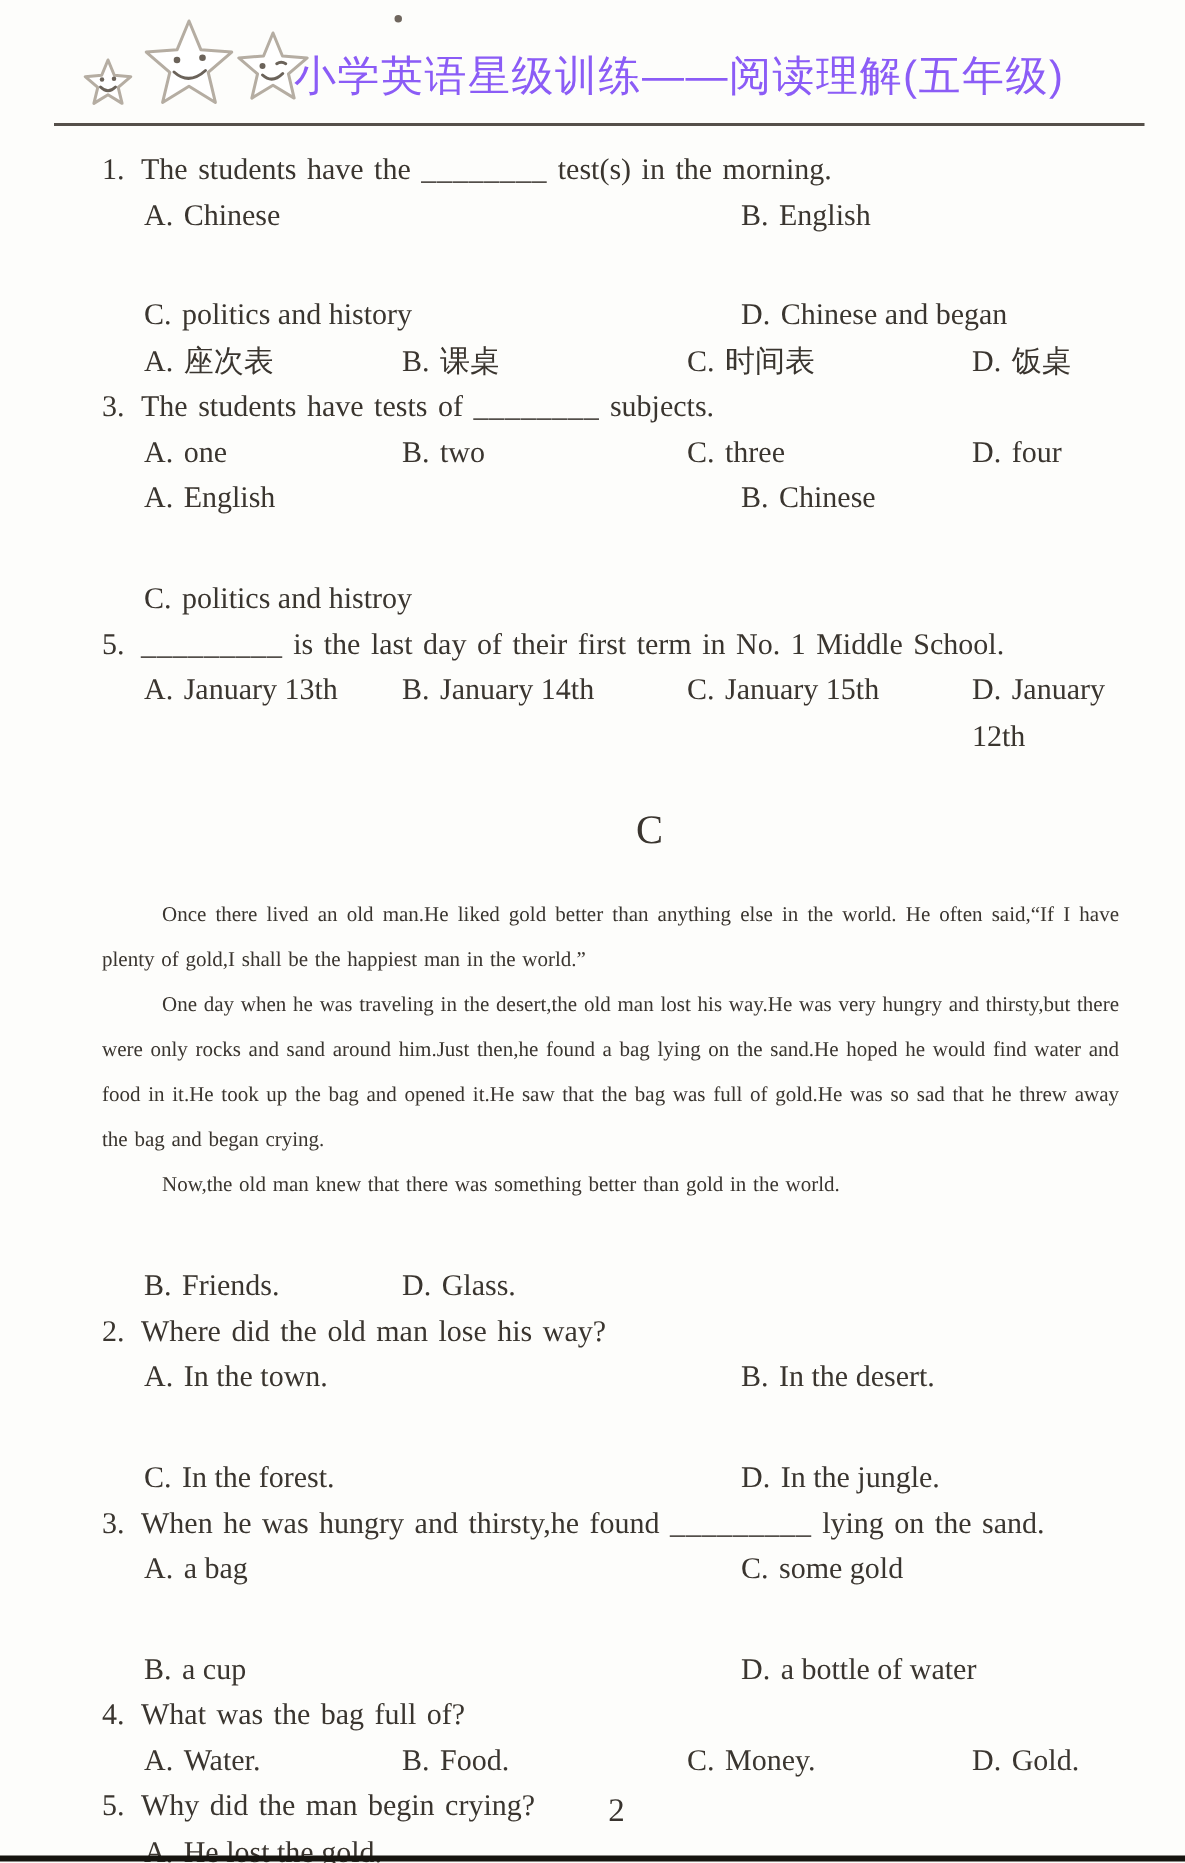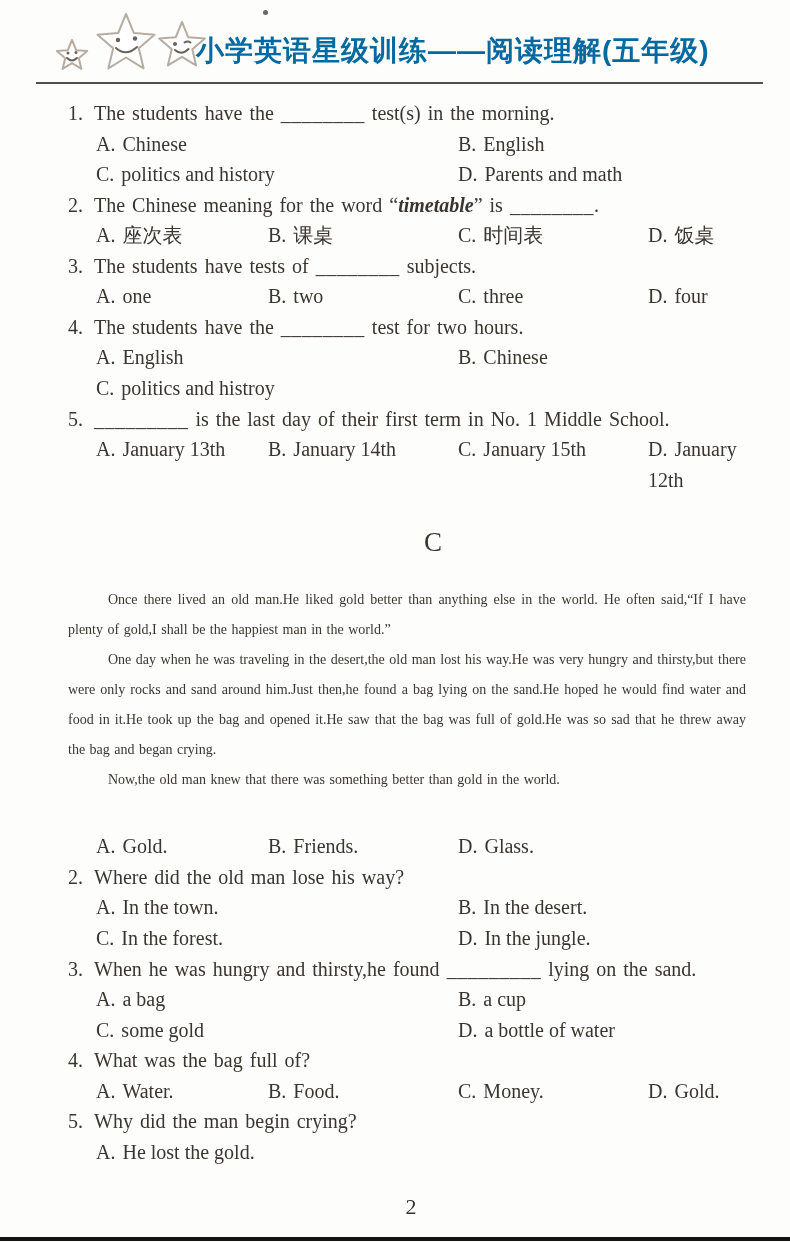--- a/index.html
+++ b/index.html
@@ -11,35 +11,35 @@
   .page { position:absolute; inset:0; }
 
   
   header { position:absolute; left:36px; right:27px; top:0; height:82px;
            border-bottom:2px solid #55504a; }
   .stars { position:absolute; left:12px; top:6px; width:172px; height:74px; }
   .speck { position:absolute; left:227px; top:10px; width:5px; height:5px;
            border-radius:50%; background:#6f665e; }
   .title { position:absolute; left:160px; top:32px; margin:0;
            font-family:"Liberation Sans", sans-serif;
-           font-size:28px; font-weight:bold; color:#0369a1; letter-spacing:1px;
+           font-size:28px; font-weight:normal; color:#8b5cf6; letter-spacing:1px;
            white-space:nowrap; }
 
   
   main { position:absolute; top:82px; left:0; right:0; padding:0 44px 0 68px; }
   .quiz { font-size:20px; }
   #quiz1 { margin-top:16px; }
   #quiz2 { margin-top:36px; }
   .q-line { line-height:30.5px; word-spacing:2px; }
   .q-num { display:inline-block; width:26px; }
   .blank { letter-spacing:0.5px; }
   .emph { font-weight:bold; font-style:italic; }
   .options { margin-left:28px; display:grid; line-height:30.6px; }
   .cols-4 { grid-template-columns:172px 190px 190px 1fr; }
-  .cols-2 { grid-template-columns:362px 1fr; }
+  .cols-2 { grid-template-columns:362px 1fr;gap:36px; }
   .cols-1 { grid-template-columns:1fr; }
   .opt-label { margin-right:7px; }
 
   .section-heading { margin:30px 0 0 52px; text-align:center;
            font-size:27px; font-weight:normal; line-height:34px; color:#3a352f; }
 
   .passage { margin-top:26px; font-size:14px; }
   .passage p { margin:0; line-height:30px; text-indent:40px;
            text-align:justify; word-spacing:1px; }
 
@@ -81,43 +81,41 @@
   </header>
 
   <main>
     <section class="quiz" id="quiz1">
         <div class="question">
           <div class="q-line"><span class="q-num">1.</span><span class="q-part">The students have the </span><span class="blank">________</span><span class="q-part"> test(s) in the morning.</span></div>
           <div class="options cols-2">
             <span class="option"><span class="opt-label">A.</span><span class="opt-text">Chinese</span></span>
             <span class="option"><span class="opt-label">B.</span><span class="opt-text">English</span></span>
             <span class="option"><span class="opt-label">C.</span><span class="opt-text">politics and history</span></span>
-            <span class="option"><span class="opt-label">D.</span><span class="opt-text">Parents and math</span></span>
+            <span class="option"><span class="opt-label">D.</span><span class="opt-text">Chinese and began</span></span>
           </div>
         </div>
         <div class="question">
-          <div class="q-line"><span class="q-num">2.</span><span class="q-part">The Chinese meaning for the word “</span><span class="emph">timetable</span><span class="q-part">” is </span><span class="blank">________</span><span class="q-part">.</span></div>
           <div class="options cols-4">
             <span class="option"><span class="opt-label">A.</span><span class="opt-text">座次表</span></span>
             <span class="option"><span class="opt-label">B.</span><span class="opt-text">课桌</span></span>
             <span class="option"><span class="opt-label">C.</span><span class="opt-text">时间表</span></span>
             <span class="option"><span class="opt-label">D.</span><span class="opt-text">饭桌</span></span>
           </div>
         </div>
         <div class="question">
           <div class="q-line"><span class="q-num">3.</span><span class="q-part">The students have tests of </span><span class="blank">________</span><span class="q-part"> subjects.</span></div>
           <div class="options cols-4">
             <span class="option"><span class="opt-label">A.</span><span class="opt-text">one</span></span>
             <span class="option"><span class="opt-label">B.</span><span class="opt-text">two</span></span>
             <span class="option"><span class="opt-label">C.</span><span class="opt-text">three</span></span>
             <span class="option"><span class="opt-label">D.</span><span class="opt-text">four</span></span>
           </div>
         </div>
         <div class="question">
-          <div class="q-line"><span class="q-num">4.</span><span class="q-part">The students have the </span><span class="blank">________</span><span class="q-part"> test for two hours.</span></div>
           <div class="options cols-2">
             <span class="option"><span class="opt-label">A.</span><span class="opt-text">English</span></span>
             <span class="option"><span class="opt-label">B.</span><span class="opt-text">Chinese</span></span>
             <span class="option"><span class="opt-label">C.</span><span class="opt-text">politics and histroy</span></span>
           </div>
         </div>
         <div class="question">
           <div class="q-line"><span class="q-num">5.</span><span class="blank">_________</span><span class="q-part"> is the last day of their first term in No. 1 Middle School.</span></div>
           <div class="options cols-4">
             <span class="option"><span class="opt-label">A.</span><span class="opt-text">January 13th</span></span>
@@ -132,40 +130,39 @@
 
     <section class="passage" id="passage">
         <p>Once there lived an old man.He liked gold better than anything else in the world. He often said,“If I have plenty of gold,I shall be the happiest man in the world.”</p>
         <p>One day when he was traveling in the desert,the old man lost his way.He was very hungry and thirsty,but there were only rocks and sand around him.Just then,he found a bag lying on the sand.He hoped he would find water and food in it.He took up the bag and opened it.He saw that the bag was full of gold.He was so sad that he threw away the bag and began crying.</p>
         <p>Now,the old man knew that there was something better than gold in the world.</p>
       </section>
 
     <section class="quiz" id="quiz2">
         <div class="question">
           <div class="options cols-4">
-            <span class="option"><span class="opt-label">A.</span><span class="opt-text">Gold.</span></span>
             <span class="option"><span class="opt-label">B.</span><span class="opt-text">Friends.</span></span>
             <span class="option"><span class="opt-label">D.</span><span class="opt-text">Glass.</span></span>
           </div>
         </div>
         <div class="question">
           <div class="q-line"><span class="q-num">2.</span><span class="q-part">Where did the old man lose his way?</span></div>
           <div class="options cols-2">
             <span class="option"><span class="opt-label">A.</span><span class="opt-text">In the town.</span></span>
             <span class="option"><span class="opt-label">B.</span><span class="opt-text">In the desert.</span></span>
             <span class="option"><span class="opt-label">C.</span><span class="opt-text">In the forest.</span></span>
             <span class="option"><span class="opt-label">D.</span><span class="opt-text">In the jungle.</span></span>
           </div>
         </div>
         <div class="question">
           <div class="q-line"><span class="q-num">3.</span><span class="q-part">When he was hungry and thirsty,he found </span><span class="blank">_________</span><span class="q-part"> lying on the sand.</span></div>
           <div class="options cols-2">
             <span class="option"><span class="opt-label">A.</span><span class="opt-text">a bag</span></span>
+            <span class="option"><span class="opt-label">C.</span><span class="opt-text">some gold</span></span>
             <span class="option"><span class="opt-label">B.</span><span class="opt-text">a cup</span></span>
-            <span class="option"><span class="opt-label">C.</span><span class="opt-text">some gold</span></span>
             <span class="option"><span class="opt-label">D.</span><span class="opt-text">a bottle of water</span></span>
           </div>
         </div>
         <div class="question">
           <div class="q-line"><span class="q-num">4.</span><span class="q-part">What was the bag full of?</span></div>
           <div class="options cols-4">
             <span class="option"><span class="opt-label">A.</span><span class="opt-text">Water.</span></span>
             <span class="option"><span class="opt-label">B.</span><span class="opt-text">Food.</span></span>
             <span class="option"><span class="opt-label">C.</span><span class="opt-text">Money.</span></span>
             <span class="option"><span class="opt-label">D.</span><span class="opt-text">Gold.</span></span>

